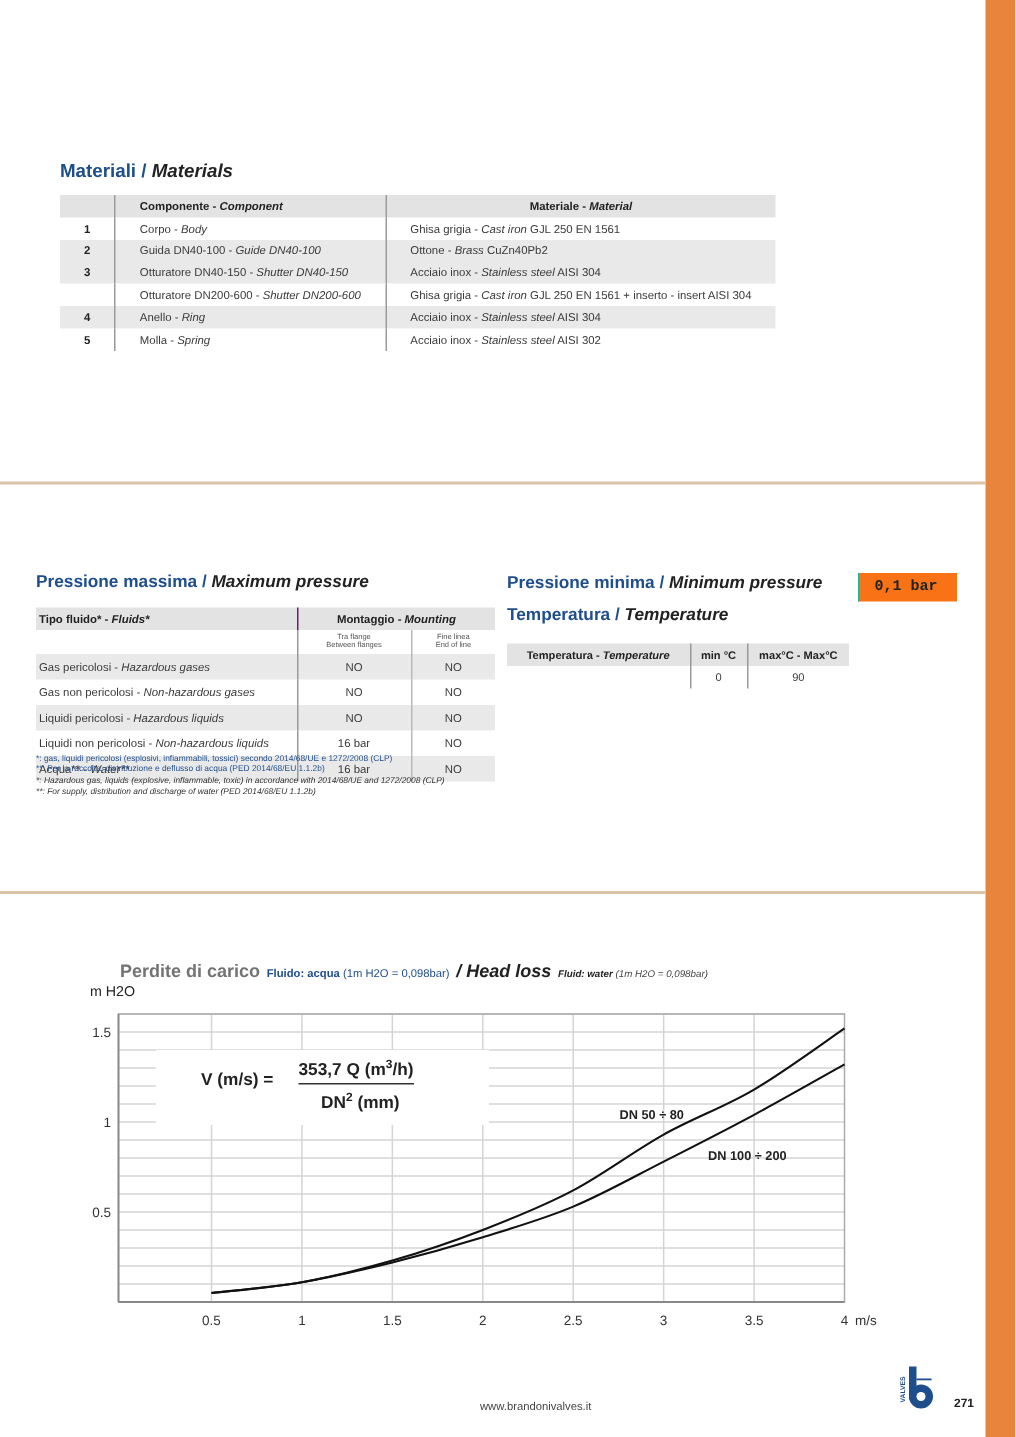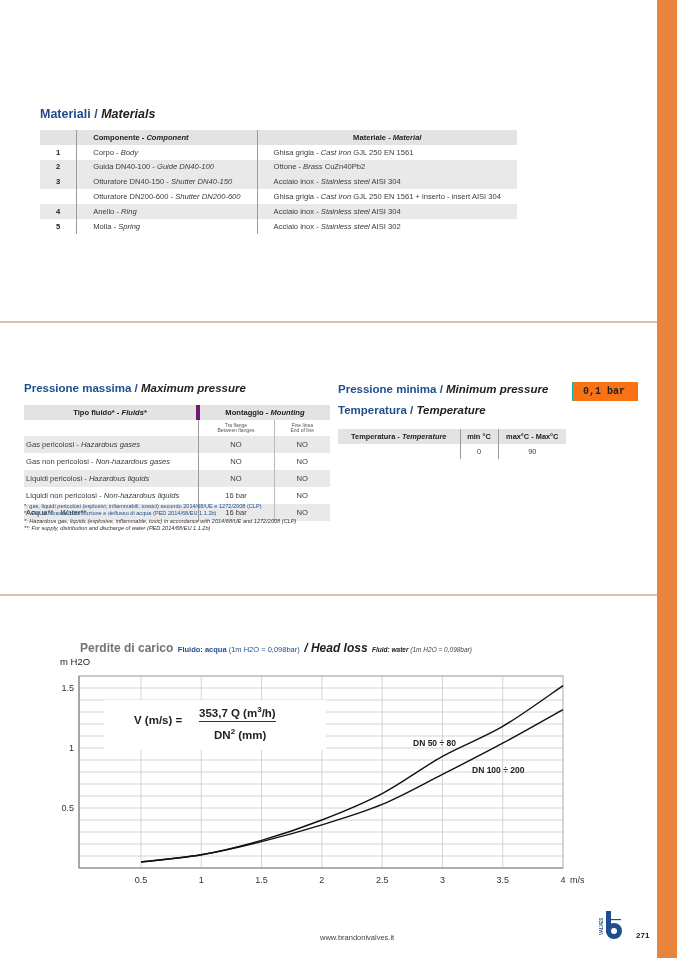--- a/index.html
+++ b/index.html
@@ -18,22 +18,22 @@
   .mat-table th { background: #e3e3e3; font-weight: bold; color: #222; }
   .mat-table th.mat-h { text-align: center; }
   .mat-table .c-num { width: 34px; font-weight: bold; color: #222; }
   .mat-table .c-comp { width: 175px; border-left: 1px solid #9a9a9a; border-right: 1px solid #9a9a9a; }
   .mat-table tr.shade td { background: #e9e9e9; }
   .it { font-style: italic; }
 
   
   .press-table { position: absolute; left: 24px; top: 405px; width: 306px; font-size: 7.6px; color: #3a3a3a; }
   .press-table td, .press-table th { padding: 0 2px; white-space: nowrap; }
-  .press-table th { background: #e3e3e3; font-weight: bold; color: #222; height: 15px; text-align: center; }
-  .press-table th.mount { text-align: center; border-left: 4px solid #701a75; }
+  .press-table th { background: #e3e3e3; font-weight: bold; color: #222; height: 15px; text-align: left; }
+  .press-table th.mount { text-align: center; border-left: 1px solid #701a75; }
   .press-table td { height: 17px; }
   .press-table td.v1 { text-align: center; border-left: 1px solid #9a9a9a; width: 76px; }
   .press-table td.v2 { text-align: center; border-left: 1px solid #b9b9b9; width: 56px; }
   .press-table tr.sub td { height: 16px; font-size: 5px; line-height: 5.5px; color: #555; text-align: center; }
   .press-table tr.shade td { background: #e9e9e9; }
   .footnotes { position: absolute; left: 24px; top: 503px; font-family: "Liberation Sans", sans-serif; font-size: 5.6px; line-height: 7.4px; white-space: nowrap; }
   .footnotes .fn-it { color: #1f4e8c; }
   .footnotes .fn-en { color: #333; font-style: italic; }
 
   

